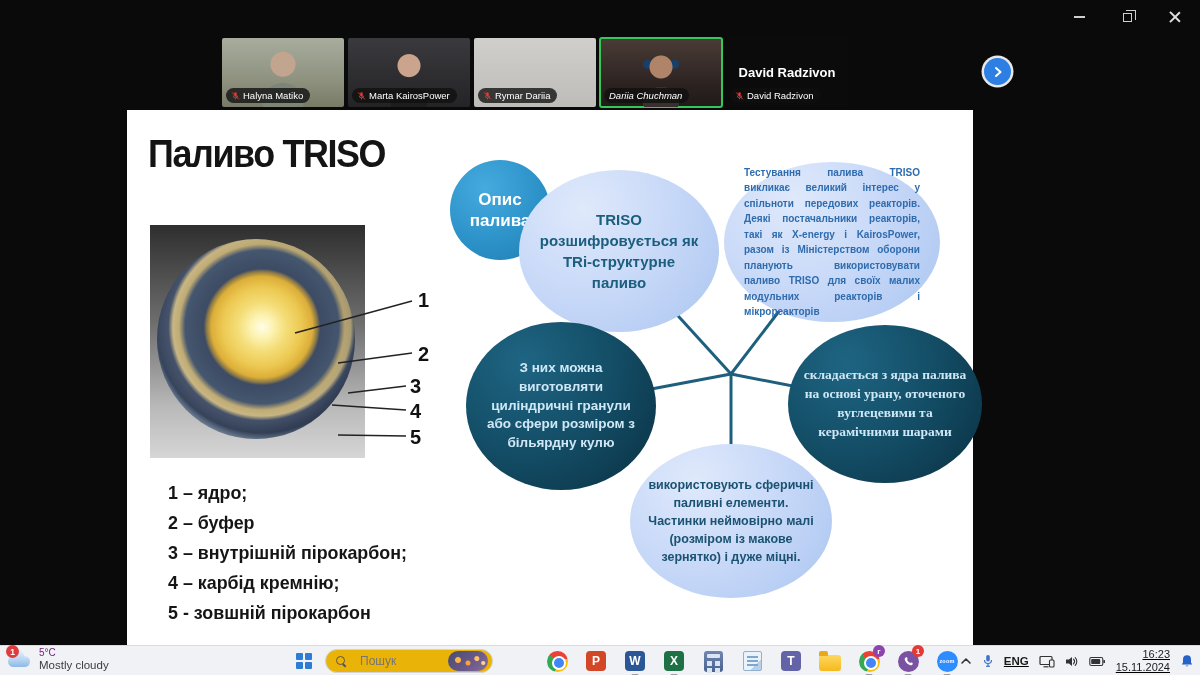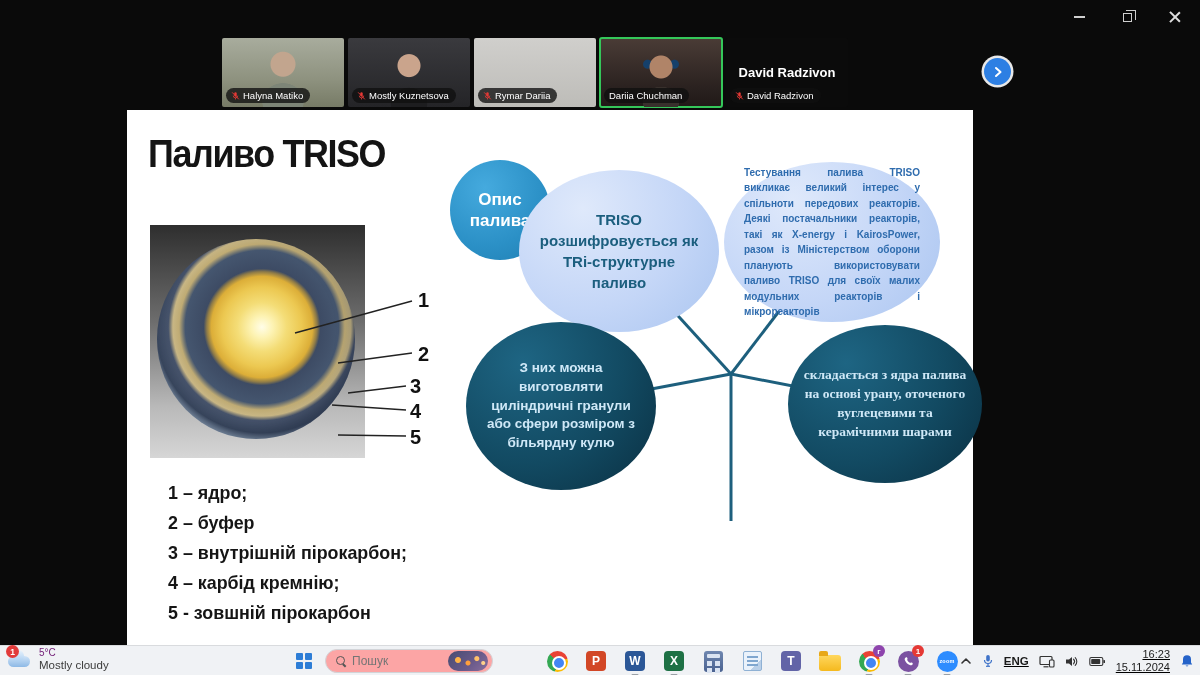--- a/index.html
+++ b/index.html
@@ -22,21 +22,21 @@
   .tile.active { outline:2px solid #35c75a; outline-offset:-1px; }
   .tile .sil { position:absolute; inset:0; }
   .t1 { background:linear-gradient(180deg,#a8ac9d,#8e927f 60%,#777b66); }
   .t1 .sil { background:radial-gradient(circle at 50% 38%, #c2a58e 0 12px, transparent 13px), radial-gradient(ellipse 34px 30px at 50% 92%, #7d8577 0 60%, transparent 62%); }
   .t2 { background:linear-gradient(180deg,#3a3a3e,#242427); }
   .t2 .sil { background:radial-gradient(circle at 50% 40%, #caa48c 0 11px, transparent 12px), radial-gradient(ellipse 30px 26px at 50% 95%, #1d1d1f 0 60%, transparent 62%); }
   .t3 { background:linear-gradient(100deg,#6b5b49 0 18%, #cbbba4 18% 55%, #b9a88e 55% 75%, #d9cdb8 75%); }
   .t3 .sil { background:radial-gradient(circle at 48% 42%, #8f7a66 0 13px, transparent 14px), radial-gradient(ellipse 36px 28px at 48% 97%, #5e5245 0 60%, transparent 62%); }
   .t4 { background:linear-gradient(180deg,#d0cfcc,#bdbcb8); }
   .t4 .sil { background:radial-gradient(circle at 52% 48%, #caa climbs 0, transparent 0), radial-gradient(circle at 52% 44%, #b99b84 0 15px, transparent 16px), radial-gradient(ellipse 44px 34px at 52% 100%, #4a4039 0 62%, transparent 64%), radial-gradient(ellipse 40px 22px at 52% 26%, #3a3230 0 60%, transparent 62%); }
-  .t5 { background:linear-gradient(180deg,#4a3c36,#2b2220 70%,#201917); }
+  .t5 { background:linear-gradient(180deg,#4a3c36,#2b2220 70%,#201917);font-style:italic; }
   .t5 .sil { background:radial-gradient(circle at 50% 42%, #b08468 0 11px, transparent 12px), radial-gradient(ellipse 30px 24px at 50% 92%, #38302c 0 60%, transparent 62%), radial-gradient(circle at 39% 38%, #15406b 0 4px, transparent 5px), radial-gradient(circle at 61% 38%, #15406b 0 4px, transparent 5px); }
   .t6 { background:#0b0b0b; }
   .tile-center-name { position:absolute; inset:0; display:flex; align-items:center; justify-content:center; color:#fff; font-size:13px; font-weight:700; }
   .name-tag { position:absolute; left:4px; bottom:4px; display:flex; align-items:center; gap:3px; background:rgba(16,16,16,.78); border-radius:8px; padding:2px 7px 2px 5px; color:#fff; font-size:9.5px; white-space:nowrap; max-width:114px; overflow:hidden; }
   .mic-off { flex:0 0 auto; width:9px; height:10px; }
   .next-btn { position:absolute; left:762px; top:20px; width:27px; height:27px; border-radius:50%; background:#2d7fe3; box-shadow:0 0 0 2.5px #e8e8e8; display:flex; align-items:center; justify-content:center; }
 
   
   .slide { position:absolute; left:127px; top:110px; width:846px; height:535px; background:#ffffff; z-index:10; }
   .slide-title { position:absolute; left:21px; top:22px; font-size:39px; font-weight:800; letter-spacing:-1.5px; color:#141414; transform:scaleX(.92); transform-origin:left; }
@@ -87,21 +87,21 @@
   .cloud { position:absolute; left:0; bottom:2px; width:22px; height:11px; border-radius:8px; background:linear-gradient(180deg,#cfe3f7,#8db9e6); }
   .cloud::before { content:""; position:absolute; left:4px; top:-6px; width:12px; height:12px; border-radius:50%; background:linear-gradient(180deg,#e8f2fc,#a9cdf0); }
   .badge-red { position:absolute; left:-2px; top:-4px; min-width:13px; height:13px; border-radius:7px; background:#e23b3b; color:#fff; font-size:8.5px; font-weight:700; display:flex; align-items:center; justify-content:center; padding:0 2px; }
   .weather-text { display:flex; flex-direction:column; line-height:1.15; }
   .w-temp { font-size:10px; color:#701a75; }
   .w-cond { font-size:11.5px; color:#3c3c3c; }
 
   .tb-center { position:absolute; left:296px; top:0; height:30px; display:flex; align-items:center; gap:13px; }
   .start { width:16px; height:16px; display:grid; grid-template-columns:7px 7px; grid-template-rows:7px 7px; gap:2px; }
   .start span { background:#2d7dd6; border-radius:1px; }
-  .search-pill { position:relative; width:168px; height:24px; border-radius:12px; background:#fca5a5; border:1px solid #d2d4d8; display:flex; align-items:center; padding:0 4px 0 10px; gap:6px; }
+  .search-pill { position:relative; width:168px; height:24px; border-radius:12px; background:#eab308; border:1px solid #d2d4d8; display:flex; align-items:center; padding:0 4px 0 10px; gap:14px; }
   .mag { position:relative; width:10px; height:10px; flex:0 0 auto; }
   .mag::before { content:""; position:absolute; left:0; top:0; width:7px; height:7px; border:1.5px solid #555; border-radius:50%; }
   .mag::after { content:""; position:absolute; left:7px; top:7px; width:4px; height:1.5px; background:#555; transform:rotate(45deg); transform-origin:left center; }
   .search-input { flex:1; border:none; outline:none; background:transparent; font-size:12px; color:#444; font-family:"Liberation Sans",sans-serif; min-width:0; }
   .search-chip { flex:0 0 auto; width:40px; height:20px; border-radius:10px;
     background: radial-gradient(circle at 25% 45%, #ffb347 0 2.5px, transparent 3.5px),
                 radial-gradient(circle at 50% 60%, #ff9f3c 0 2px, transparent 3px),
                 radial-gradient(circle at 72% 38%, #ffc06a 0 2px, transparent 3px),
                 radial-gradient(circle at 88% 60%, #ffd08a 0 1.5px, transparent 2.5px),
                 linear-gradient(135deg,#474c71,#6a5a8a 60%,#8a6f9e); }
@@ -166,21 +166,21 @@
     </div>
     <div class="tile t2">
       <div class="sil"></div>
       <div class="name-tag">
         <svg class="mic-off" viewBox="0 0 12 12">
             <rect x="4.4" y="1" width="3.2" height="5.6" rx="1.6" fill="#e53935"></rect>
             <path d="M3 5.5a3 3 0 0 0 6 0" fill="none" stroke="#e53935" stroke-width="1.1"></path>
             <line x1="6" y1="8.5" x2="6" y2="10.6" stroke="#e53935" stroke-width="1.1"></line>
             <line x1="1.6" y1="1.2" x2="10.4" y2="10.4" stroke="#e53935" stroke-width="1.3"></line>
           </svg>
-        <span>Mostly Kuznetsova</span>
+        <span>Marta KairosPower</span>
       </div>
     </div>
     <div class="tile t4">
       <div class="sil"></div>
       <div class="name-tag">
         <svg class="mic-off" viewBox="0 0 12 12">
             <rect x="4.4" y="1" width="3.2" height="5.6" rx="1.6" fill="#e53935"></rect>
             <path d="M3 5.5a3 3 0 0 0 6 0" fill="none" stroke="#e53935" stroke-width="1.1"></path>
             <line x1="6" y1="8.5" x2="6" y2="10.6" stroke="#e53935" stroke-width="1.1"></line>
             <line x1="1.6" y1="1.2" x2="10.4" y2="10.4" stroke="#e53935" stroke-width="1.3"></line>
@@ -255,20 +255,23 @@
       </div>
       <div class="bubble b-light b-tr">
         <div class="txt">Тестування палива TRISO викликає великий інтерес у спільноти передових реакторів. Деякі постачальники реакторів, такі як X-energy і KairosPower, разом із Міністерством оборони планують використовувати паливо TRISO для своїх малих модульних реакторів і мікрореакторів</div>
       </div>
       <div class="bubble b-dark b-l">
         <div class="txt">З них можна виготовляти циліндричні гранули або сфери розміром з більярдну кулю</div>
       </div>
       <div class="bubble b-dark b-r">
         <div class="txt">складається з ядра палива на основі урану, оточеного вуглецевими та керамічними шарами</div>
       </div>
+      <div class="bubble b-light b-b">
+        <div class="txt">використовують сферичні паливні елементи. Частинки неймовірно малі (розміром із макове зернятко) і дуже міцні.</div>
+      </div>
       <div class="b-c">
         <div class="txt">Опис палива</div>
       </div>
     </div>
   </div>
 
   <div class="taskbar">
     <div class="weather">
       <div class="cloud-wrap">
         <div class="cloud"></div>

